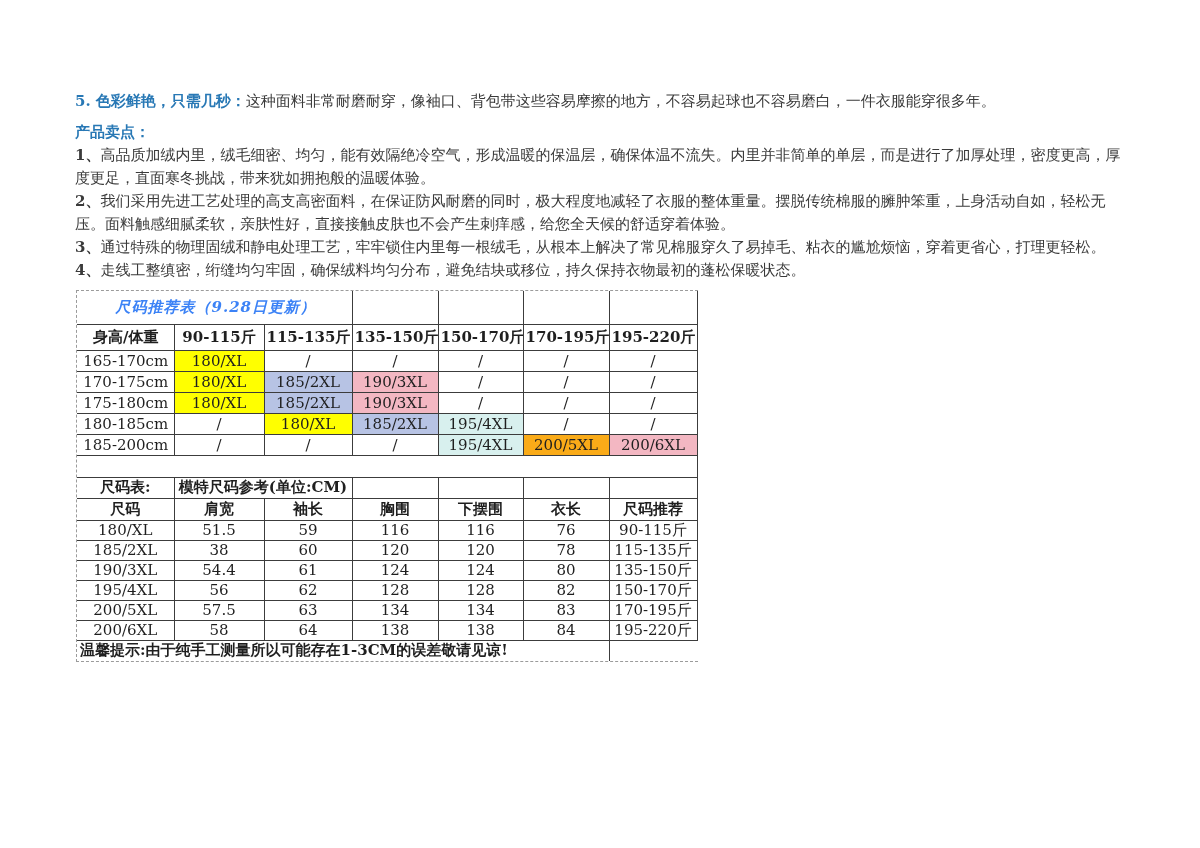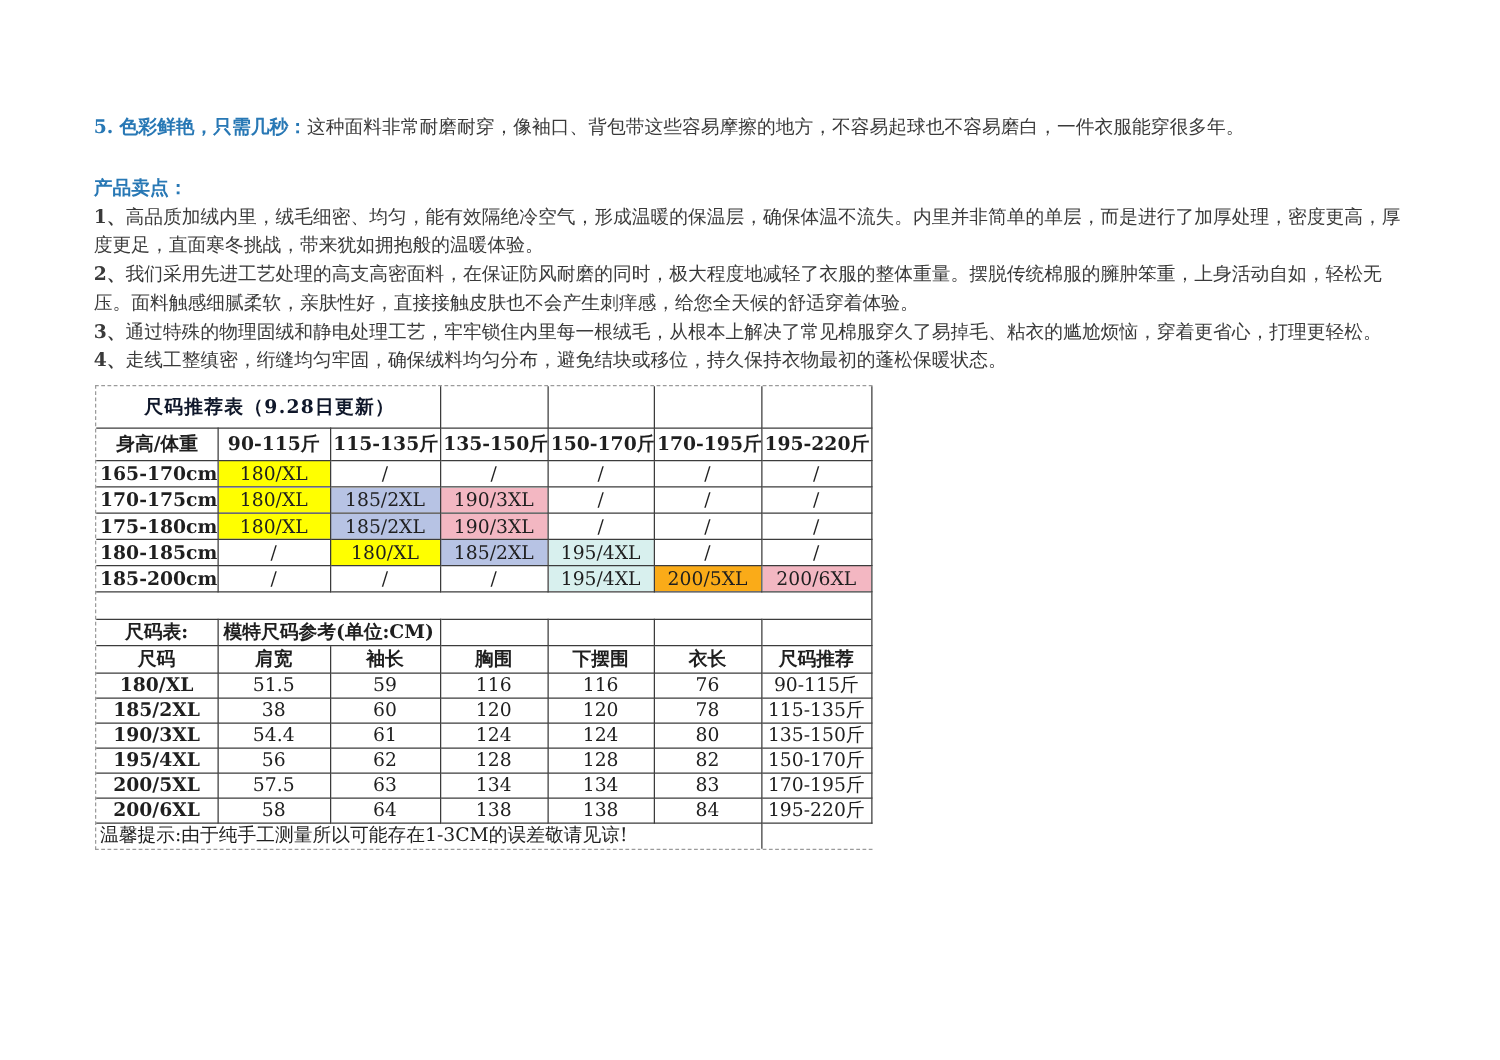--- a/index.html
+++ b/index.html
@@ -2,49 +2,49 @@
 <html><head>
 <meta charset="utf-8">
 <style>
   html,body{margin:0;padding:0;background:#ffffff;}
   body{width:1200px;height:848px;overflow:hidden;
        font-family:"DejaVu Serif","Liberation Serif",serif;}
   .page{padding:90px 60px 0 75px;width:1060px;}
   p{margin:0;padding:0;font-size:15px;line-height:23px;color:#3a3a3a;}
   .blue{color:#2878B5;font-weight:bold;}
   .pt-num{font-weight:bold;}
-  .heading{margin-top:26px;}
+  .heading{margin-top:8px;}
   .num5{margin-right:5px;}
   
   .tbl-wrap{display:inline-block;margin-top:8px;margin-left:1px;
             border:1px dashed #9b9b9b;border-right:0;background:#fff;}
   table.sz{border-collapse:collapse;table-layout:fixed;width:620px;color:#1f1f1f;}
   table.sz td{border:1px solid #3c3c3c;text-align:center;font-size:15px;
               padding:0 2px;white-space:nowrap;overflow:hidden;}
-  .bl0{border-left:0 !important;font-weight:bold;}
+  .bl0{border-left:0 !important;}
   .bt0{border-top:0 !important;}
   .r-title{height:33px;}
   .r-h1{height:26px;}
   .r-d1{height:21px;}
   .r-sp{height:22px;}
   .r-lbl{height:21px;}
   .r-h2{height:22px;}
   .r-d2{height:20px;}
   .r-note{height:21px;}
-  .t-title{color:#0f172a;font-weight:bold;font-size:21px;text-align:left;
-           padding-left:5px !important;letter-spacing:1px;}
+  .t-title{color:#3b82f6;font-weight:bold;font-size:21px;text-align:left;
+           padding-left:5px !important;letter-spacing:1px;font-style:italic;}
   .hd{font-weight:bold;}
   .lbl{text-align:center;padding-left:3px !important;}
   .bg-y{background:#FFFF00;}
   .bg-l{background:#B7C3E4;}
   .bg-p{background:#F3B7C2;}
   .bg-c{background:#D8F0EE;}
   .bg-o{background:#FAAB18;}
   .sp-cell{border:0 !important;border-right:1px solid #3c3c3c !important;}
-  .note-cell{font-weight:normal;text-align:left !important;padding-left:3px !important;
+  .note-cell{font-weight:bold;text-align:left !important;padding-left:3px !important;
              border-bottom:0 !important;border-left:0 !important;}
   .note-tail{border-bottom:0 !important;border-right:0 !important;}
 </style>
 </head>
 <body>
 
 <div class="page">
 
   <p><span class="blue num5">5.</span><span class="blue">色彩鲜艳，只需几秒：</span><span>这种面料非常耐磨耐穿，像袖口、背包带这些容易摩擦的地方，不容易起球也不容易磨白，一件衣服能穿很多年。</span></p>
 

